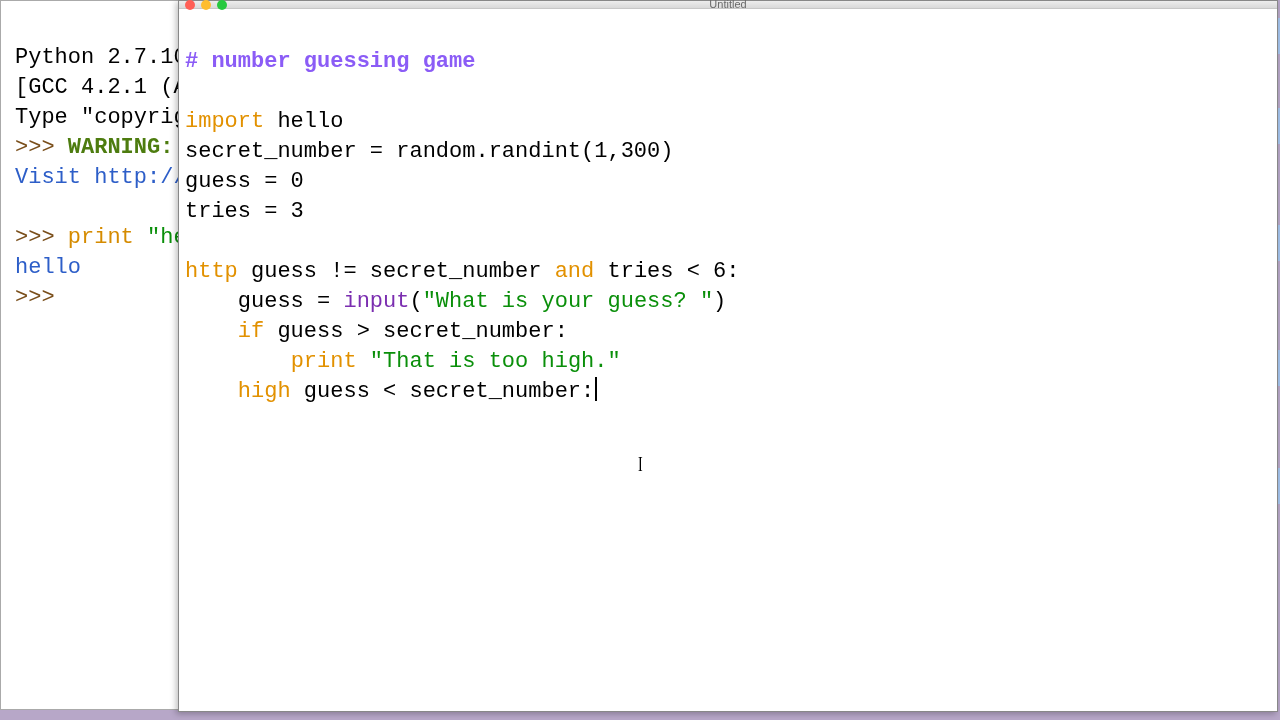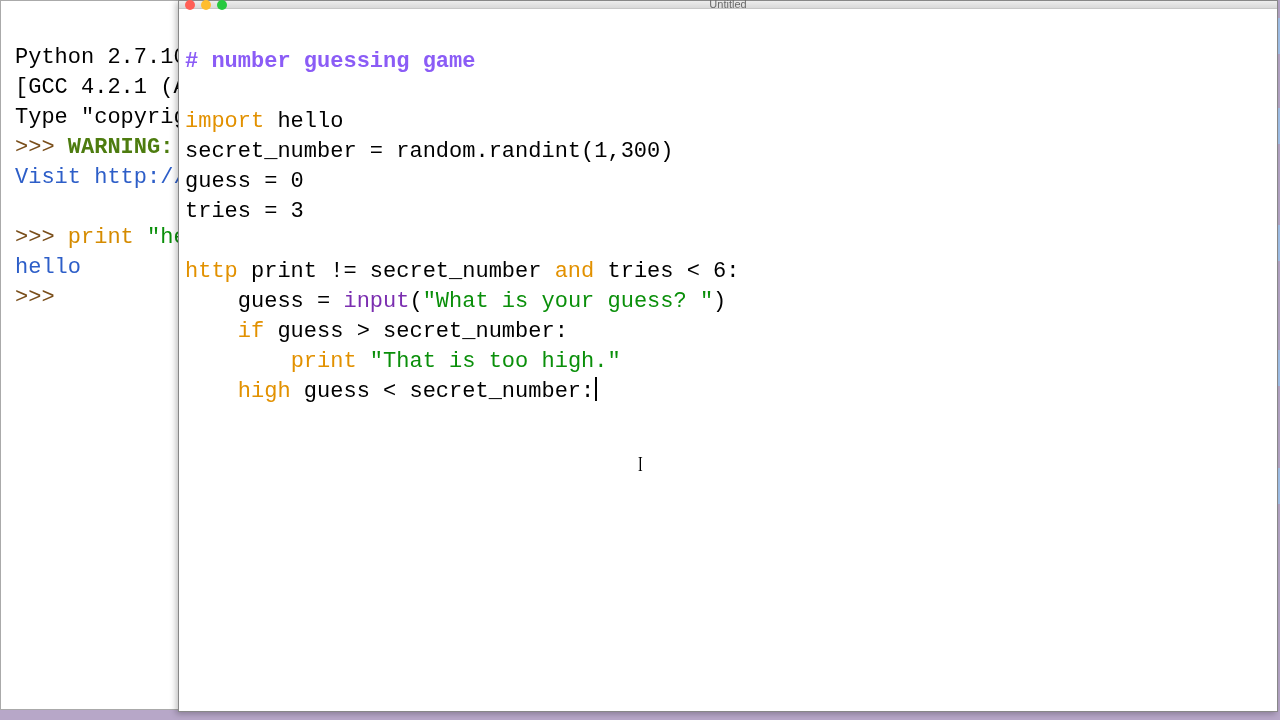--- a/index.html
+++ b/index.html
@@ -107,21 +107,21 @@
       <div class="editor-title">Untitled</div>
     </div>
     <div class="editor-body">
 <span class="c-comment"># number guessing game</span>
 
 <span class="c-kw">import</span><span class="c-plain"> hello</span>
 <span class="c-plain">secret_number = random.randint(1,300)</span>
 <span class="c-plain">guess = 0</span>
 <span class="c-plain">tries = 3</span>
 
-<span class="c-kw">http</span><span class="c-plain"> print != secret_number </span><span class="c-kw">and</span><span class="c-plain"> tries &lt; 6:</span>
+<span class="c-kw">http</span><span class="c-plain"> guess != secret_number </span><span class="c-kw">and</span><span class="c-plain"> tries &lt; 6:</span>
 <span class="c-plain">    guess = </span><span class="c-builtin">input</span><span class="c-plain">(</span><span class="c-str">"What is your guess? "</span><span class="c-plain">)</span>
 <span class="c-plain">    </span><span class="c-kw">if</span><span class="c-plain"> guess &gt; secret_number:</span>
 <span class="c-plain">        </span><span class="c-kw">print</span><span class="c-plain"> </span><span class="c-str">"That is too high."</span>
 <span class="c-plain">    </span><span class="c-kw">high</span><span class="c-plain"> guess &lt; secret_number:</span><span class="cursor"></span>
     </div>
     <div class="ibeam" style="left:458px; top:452px;">I</div>
   </div>
 
 </div>
 

